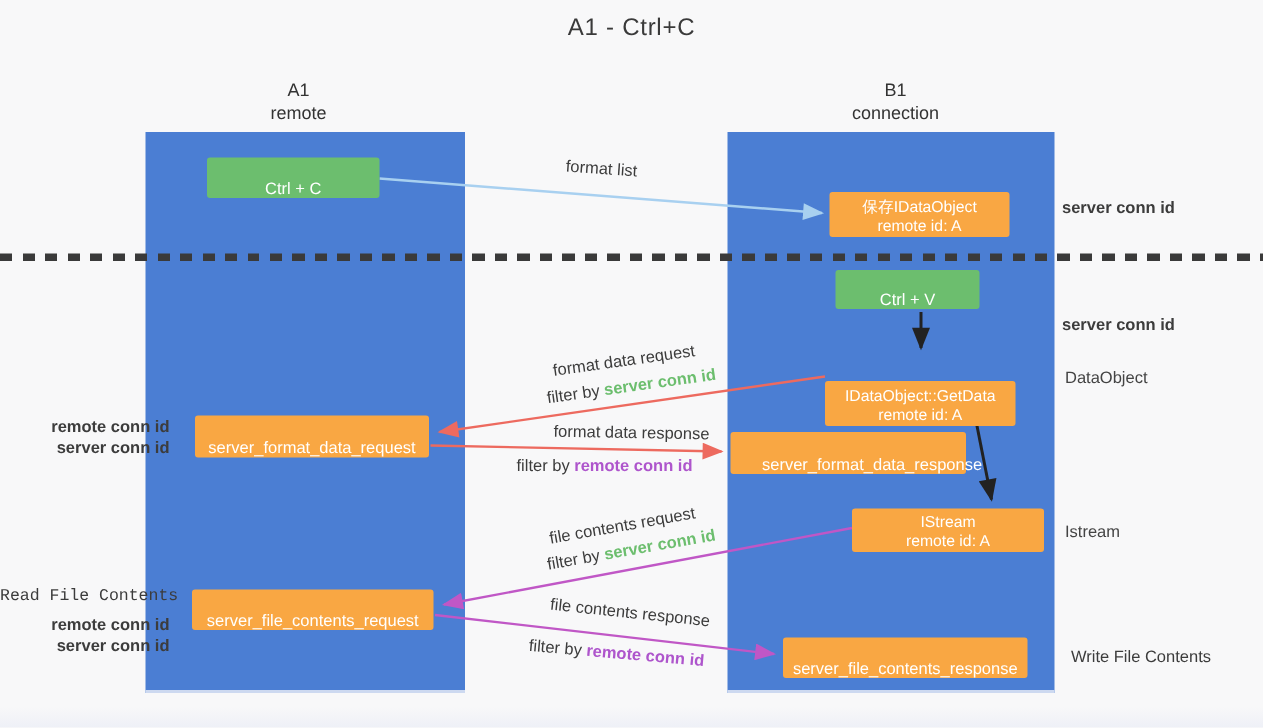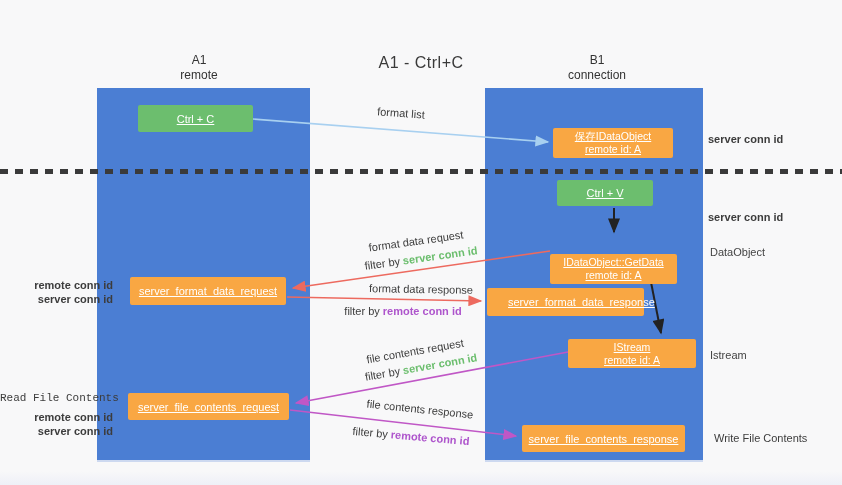--- a/index.html
+++ b/index.html
@@ -13,21 +13,20 @@
     background:#f8f8f9;
     overflow:hidden;
   }
   .title{
     position:absolute;left:421px;top:8px;
     transform:translateX(-50%);
     text-align:center;
     font-size:16px;line-height:22px;color:#3a3a3a;
     letter-spacing:0.5px;
     white-space:nowrap;
-    margin-top:44px;
   }
   .col-header{
     position:absolute;top:53px;
     transform:translateX(-50%);
     text-align:center;
     font-size:12px;line-height:15px;color:#333;
     white-space:nowrap;
   }
   .column{
     position:absolute;top:88px;height:374px;
@@ -37,25 +36,24 @@
   }
   .col-left{left:97px;width:213px;}
   .col-right{left:485px;width:218px;}
   .dashed-divider{
     position:absolute;left:0;top:169px;width:842px;height:5px;
     background:repeating-linear-gradient(90deg,#3a3a3a 0 8px,transparent 8px 15px);
   }
   .arrows{position:absolute;left:0;top:0;pointer-events:none;}
   .node{
     position:absolute;
-    display:flex;flex-direction:column;justify-content:center;
+    display:flex;flex-direction:column;justify-content:flex-end;
     text-align:center;color:#fff;
     border-radius:2px;
     box-sizing:border-box;
-    text-decoration:underline;
   }
   .node.single{font-size:11px;}
   .node.double{font-size:10.5px;line-height:13px;}
   .green-node{background:#6cbe6e;}
   .orange-node{background:#f9a743;}
   .elabel{
     position:absolute;
     transform:translate(-50%,-50%) rotate(var(--rot,0deg));
     font-size:11px;color:#3c3c3c;
     white-space:nowrap;

